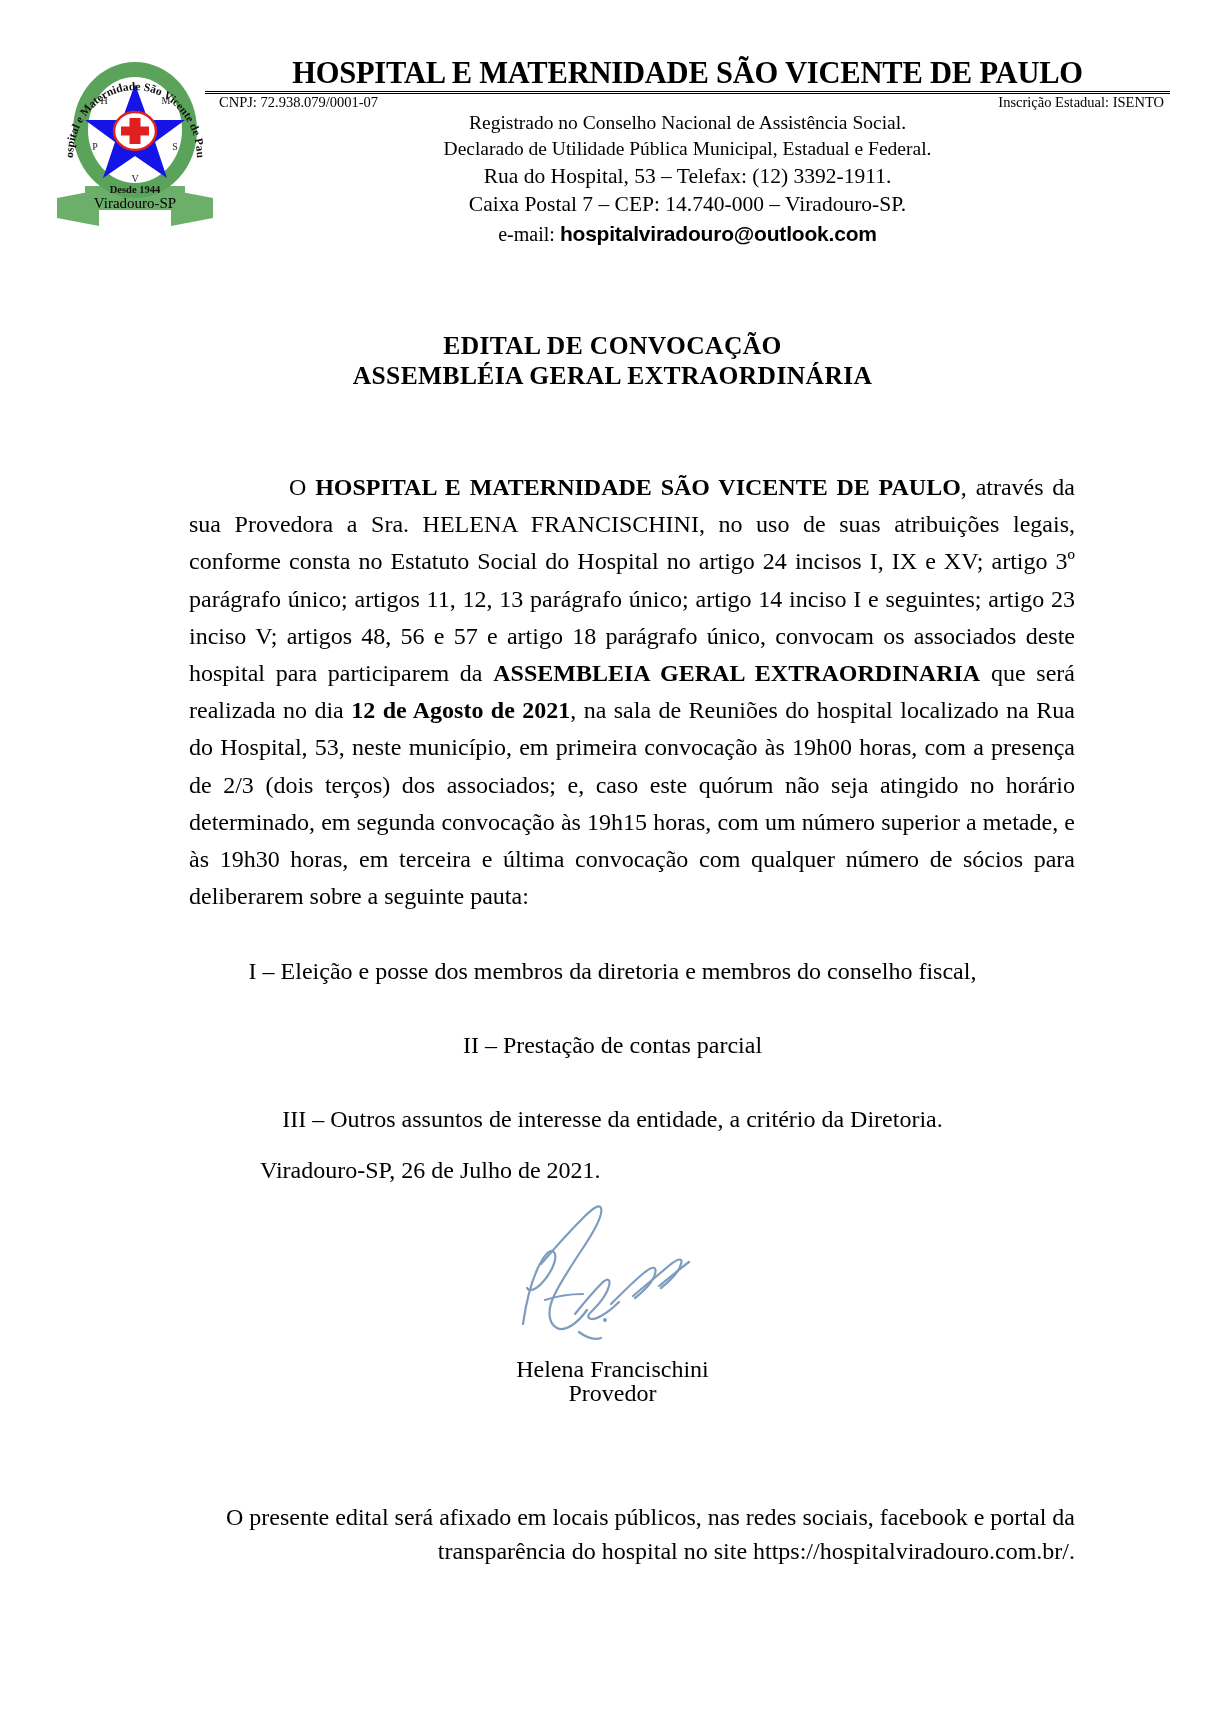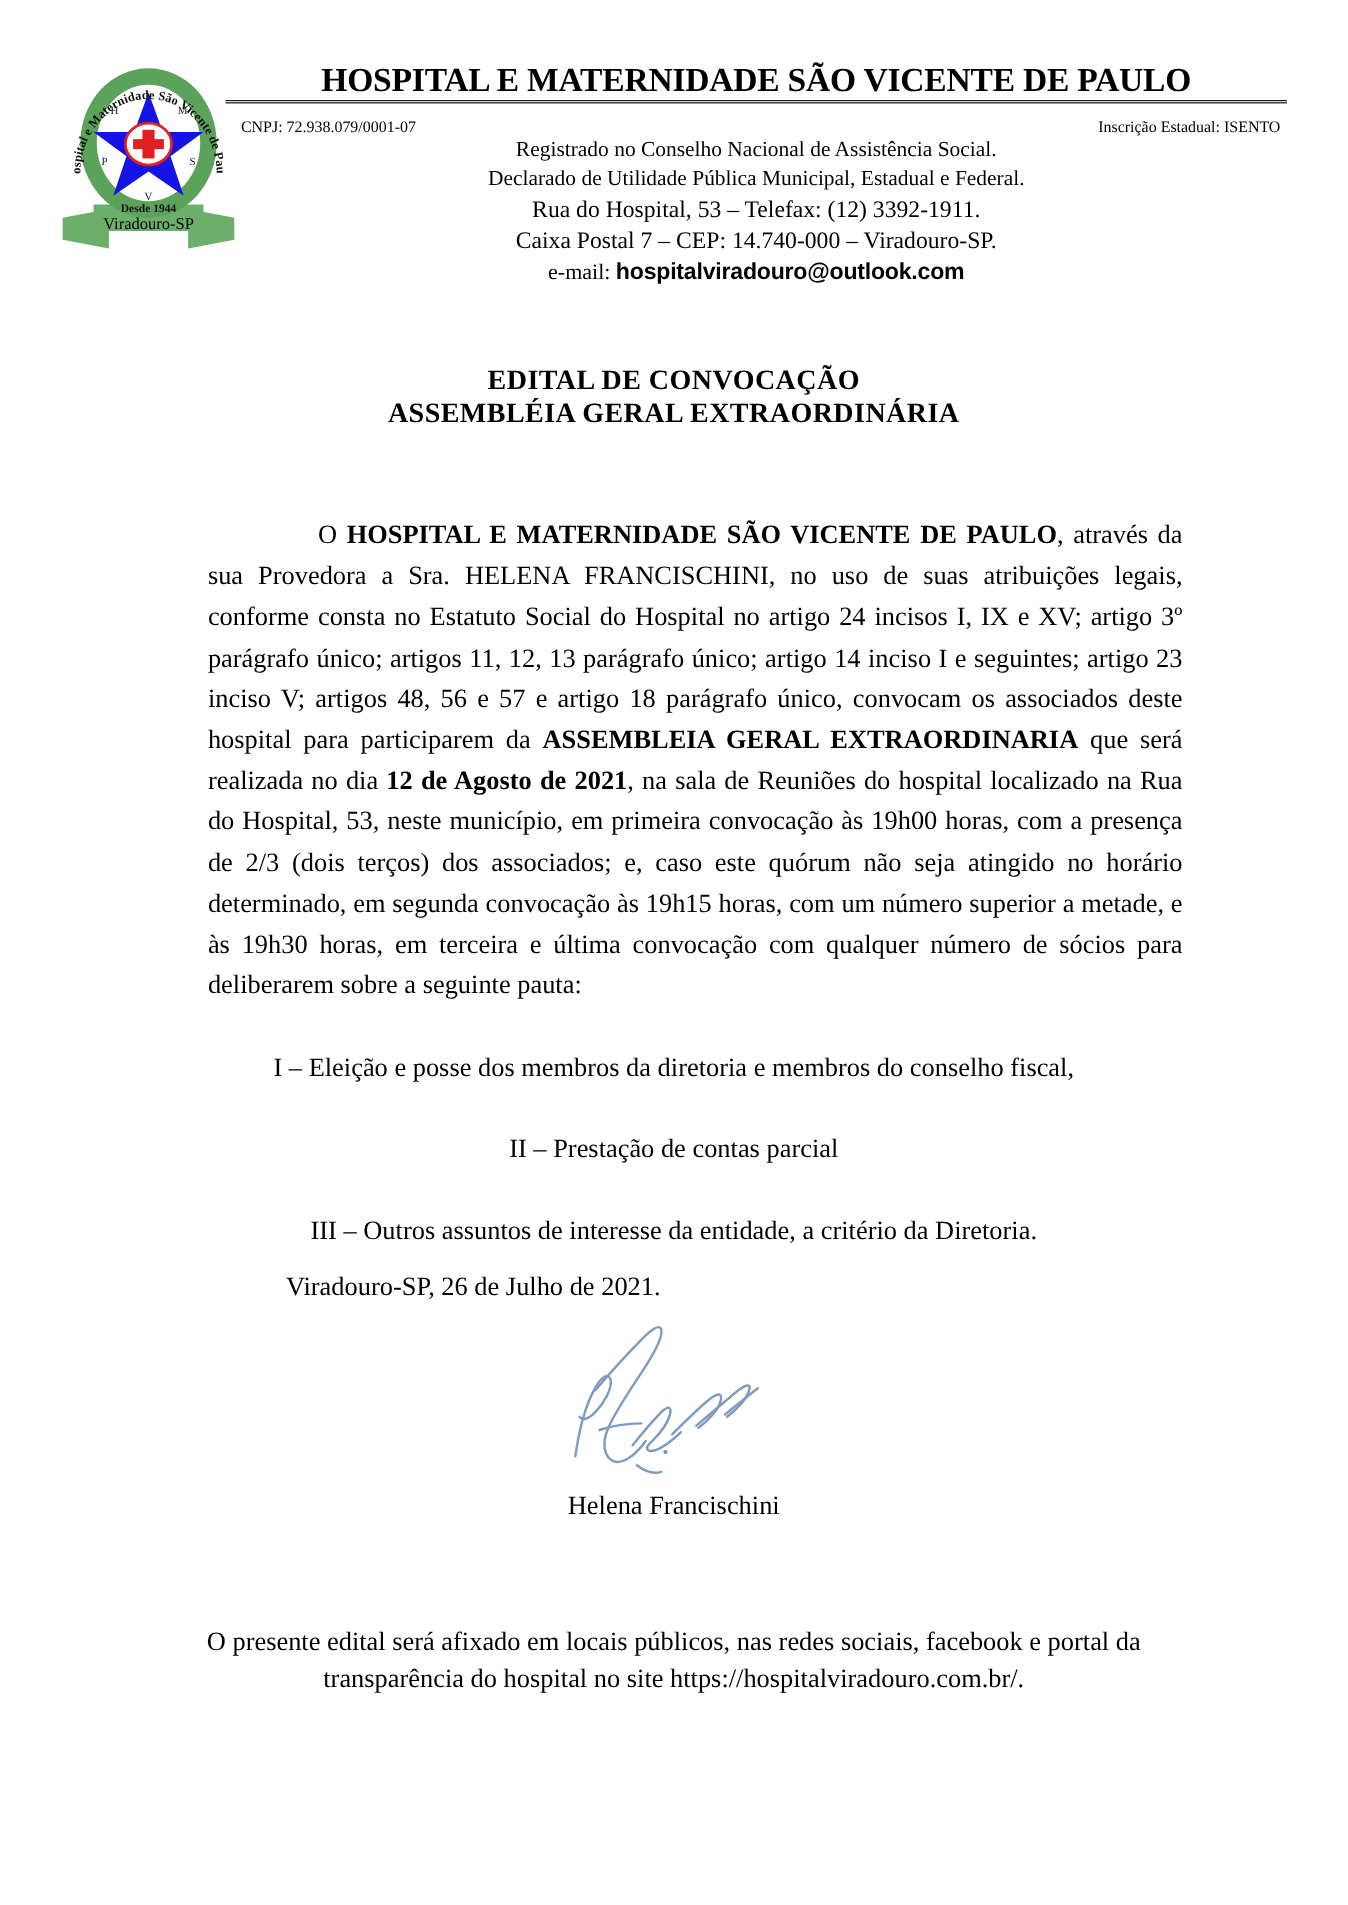--- a/index.html
+++ b/index.html
@@ -58,21 +58,21 @@
     margin-bottom: 1px;
   }
 
   .reg-row {
     display: flex;
     justify-content: space-between;
     align-items: baseline;
     font-size: 14.5px;
     font-family: "Liberation Serif", serif;
     line-height: 1.1;
-    margin-top: 15px;
+    margin-top: 1px;
     padding: 0 6px 0 14px;
   }
 
   .lh-line {
     font-size: 19.5px;
     line-height: 1.32;
     text-align: center;
   }
   .lh-line.big { font-size: 21.5px; }
 
@@ -147,21 +147,21 @@
     text-align: center;
     font-size: 24px;
     line-height: 1.32;
     margin-top: -8px;
   }
 
   .footer-note {
     margin-top: 90px;
     font-size: 24px;
     line-height: 1.42;
-    text-align: center;
+    text-align: right;
   }
 </style>
 </head>
 <body>
 
 <div class="page">
 
   <div class="letterhead">
 
     <div class="logo">
@@ -240,16 +240,17 @@
         <path d="M150,104 C162,94 176,82 188,72 C196,66 200,66 198,72 C196,80 186,90 178,96"></path>
         <path d="M176,94 C186,86 198,76 206,70"></path>
         <path d="M62,108 C74,104 88,102 100,102"></path>
         <path d="M96,140 C104,146 112,148 118,146"></path>
       </g>
       <circle cx="122" cy="128" r="2" fill="#7D9CC0"></circle>
     </svg>
   </div>
 
   <div class="sig-name">Helena Francischini</div>
+  <div class="sig-name">Provedor</div>
 
   <div class="footer-note">O presente edital será afixado em locais públicos, nas redes sociais, facebook e portal da transparência do hospital no site https://hospitalviradouro.com.br/.</div>
 
 </div>
 
 </body></html>

